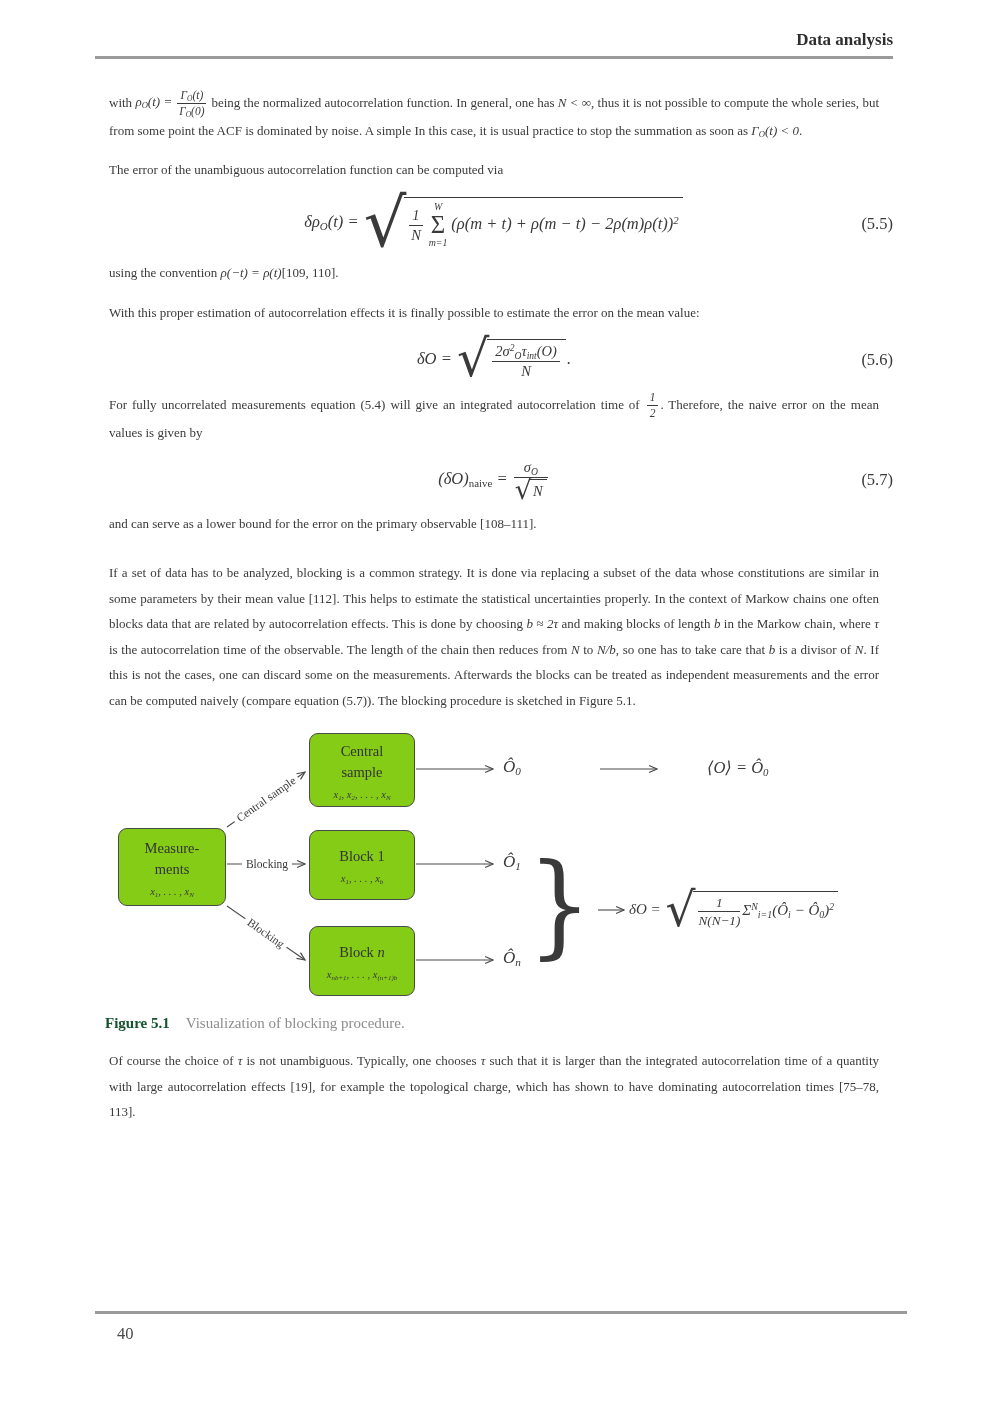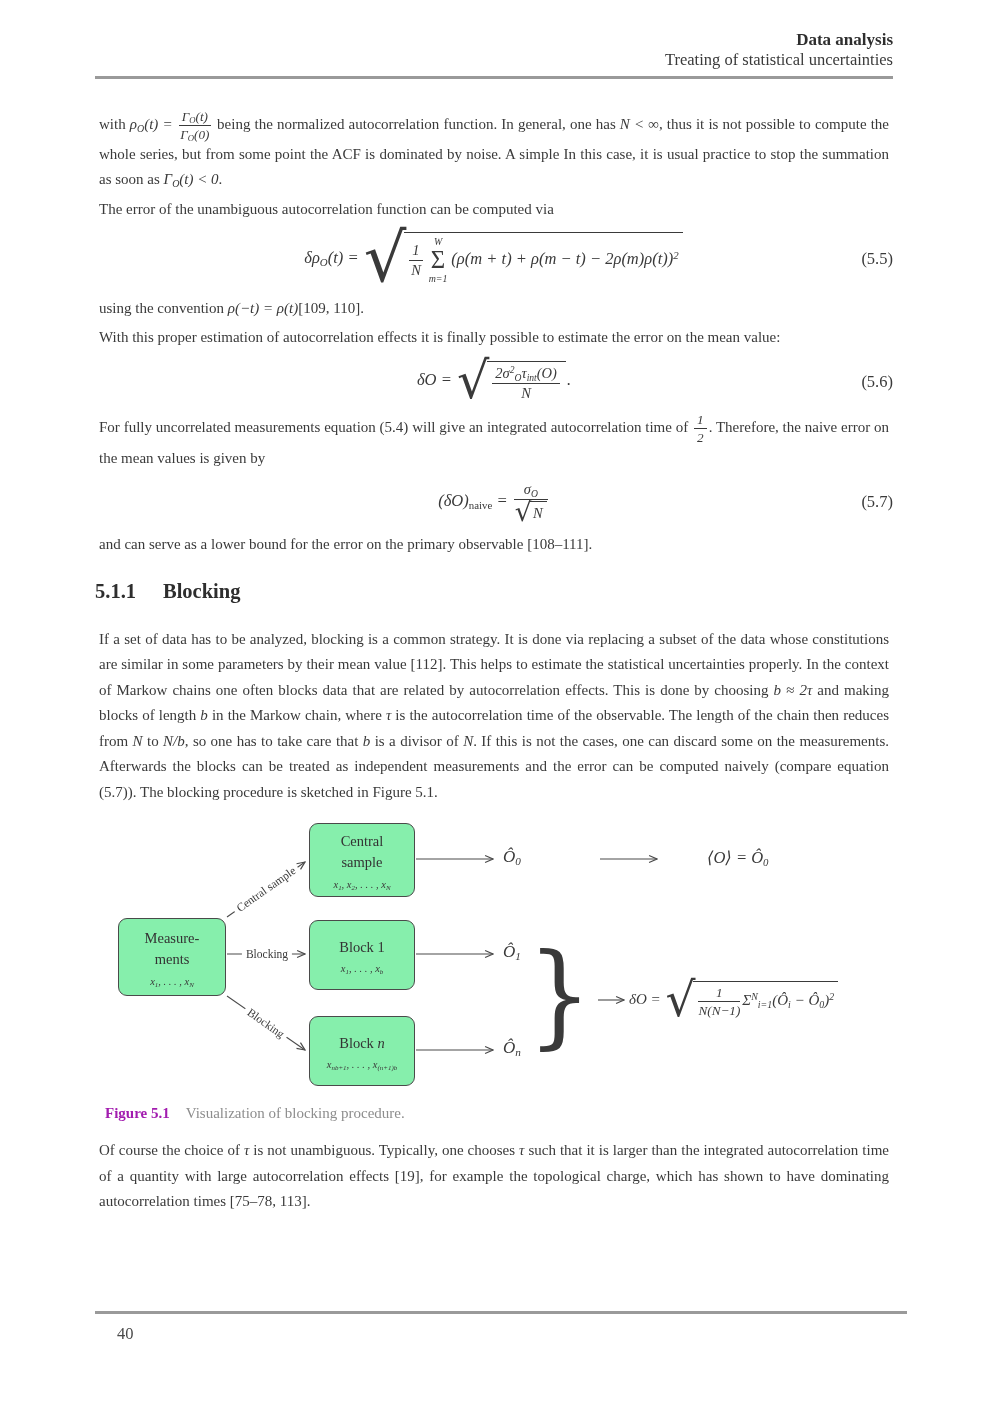--- a/index.html
+++ b/index.html
@@ -3,21 +3,21 @@
 <meta charset="utf-8">
 <style>
   html,body{margin:0;padding:0;background:#fff;}
   .page{position:relative;width:988px;height:1414px;background:#fff;overflow:hidden;
         font-family:"Liberation Serif","DejaVu Serif",serif;color:#3a3a3a;}
   .inner{padding:0 95px;}
   header{padding-top:30px;text-align:right;}
   .h-title{font-weight:bold;font-size:17px;line-height:20px;color:#2e2e2e;}
   .h-sub{font-size:16.5px;line-height:20px;}
   .rule{height:2.5px;background:#9a9a9a;margin-top:6px;}
-  .para{font-size:15px;line-height:25.5px;text-align:justify;margin:4px;}
+  .para{font-size:13px;line-height:25.5px;text-align:justify;margin:14px;}
   sub,sup{font-size:66%;line-height:0;}
   sub{vertical-align:-0.28em;}
   sup{vertical-align:0.5em;}
   .math,.mi{font-style:italic;}
   .mt,.up{font-style:normal;}
   .frac{display:inline-flex;flex-direction:column;text-align:center;vertical-align:middle;
         font-size:0.88em;line-height:1.15;margin:0 2px;}
   .fnum{border-bottom:1px solid #3a3a3a;padding:0 3px 1px;}
   .fden{padding-top:1px;}
   .sqrt{display:inline-flex;align-items:flex-start;vertical-align:middle;margin:0 1px;}
@@ -35,48 +35,47 @@
   .sp-p3{margin-top:6px;}
   .sp-p4{margin-top:4px;}
   .sp-p5{margin-top:6px;}
   .sp-p6{margin-top:6px;}
   .section{font-size:20.5px;font-weight:bold;color:#2e2e2e;margin:22px 0 0;}
   .section .stitle{margin-left:27px;}
   .sp-p7{margin-top:24px;}
   .figure{position:relative;height:280px;margin-top:12px;}
   .fig-svg{position:absolute;left:0;top:0;}
   .fig-svg line{stroke:#4a4a4a;stroke-width:1.1;}
-  .fbox{position:absolute;background:#86efac;border:1px solid #4a4a4a;border-radius:9px;
+  .fbox{position:absolute;background:#84cc16;border:1px solid #4a4a4a;border-radius:9px;
         display:flex;flex-direction:column;align-items:center;justify-content:center;text-align:center;font-family:Liberation Serif, serif;}
   .btitle{font-size:14.5px;line-height:1.5;color:#333;font-style:normal;}
   .bsub{font-size:10.5px;margin-top:5px;color:#3a3a3a;}
   .fig-label{position:absolute;font-size:11.5px;background:#fff;padding:0 4px;white-space:nowrap;
              color:#3a3a3a;}
   .lab-rot-up{transform:translate(-50%,-50%) rotate(-35deg);}
   .lab-flat{transform:translate(-50%,-50%);}
   .lab-rot-dn{transform:translate(-50%,-50%) rotate(35deg);}
   .outp{position:absolute;font-size:17px;}
   .mean{position:absolute;font-size:16.5px;}
   .brace{position:absolute;font-size:112px;line-height:124px;font-family:"DejaVu Serif",serif;
          color:#3a3a3a;transform:scaleX(0.9);font-style:normal;}
   .errline{position:absolute;display:flex;align-items:center;font-size:15px;}
   .caption{margin:8px 0 0 10px;font-size:15px;color:#8d8d8d;}
-  .cap-label{font-weight:bold;color:#a21caf;margin-right:16px;}
+  .cap-label{font-weight:bold;color:#14532d;margin-right:16px;}
   .footer{position:absolute;left:95px;right:81px;top:1311px;}
   .pagenum{margin:10px 0 0 22px;font-size:16.5px;color:#4a4a4a;}
 </style>
 </head>
 <body>
 
 <div class="page">
   <div class="inner">
 
     <header>
       <div class="h-title">Data analysis</div>
-      <div class="h-sub">Treating of statistical uncertainties</div>
       <div class="rule"></div>
     </header>
 
     <main>
       <p class="para sp-p1"><span class="mt">with </span><span class="math"><span class="mi">ρ</span><sub><span class="mi">O</span></sub><span class="mi">(t) = </span><span class="frac">
               <span class="fnum"><span class="mi">Γ</span><sub><span class="mi">O</span></sub><span class="mi">(t)</span></span>
               <span class="fden"><span class="mi">Γ</span><sub><span class="mi">O</span></sub><span class="mi">(0)</span></span>
             </span></span><span class="mt"> being the normalized autocorrelation function. In general, one has </span><span class="math"><span class="mi">N &lt; ∞</span></span><span class="mt">, thus it is not possible to compute the whole series, but from some point the ACF is dominated by noise. A simple In this case, it is usual practice to stop the summation as soon as </span><span class="math"><span class="mi">Γ</span><sub><span class="mi">O</span></sub><span class="mi">(t) &lt; 0</span></span><span class="mt">.</span></p>
       <p class="para sp-p2"><span class="mt">The error of the unambiguous autocorrelation function can be computed via</span></p>
 
@@ -120,23 +119,20 @@
               <span class="fden"><span class="sqrt">
                   <span class="rad" style="font-size: 27.28px; line-height: 21.56px;">√</span>
                   <span class="radbody"><span class="mi">N</span></span>
                 </span></span>
             </span></span>
         <span class="eqnum">(5.7)</span>
       </div>
 
       <p class="para sp-p6"><span class="mt">and can serve as a lower bound for the error on the primary observable [108–111].</span></p>
 
-      <h2 class="section">
-        <span>5.1.1</span><span class="stitle">Blocking</span>
-      </h2>
 
       <p class="para sp-p7"><span class="mt">If a set of data has to be analyzed, blocking is a common strategy. It is done via replacing a subset of the data whose constitutions are similar in some parameters by their mean value [112]. This helps to estimate the statistical uncertainties properly. In the context of Markow chains one often blocks data that are related by autocorrelation effects. This is done by choosing </span><span class="math"><span class="mi">b ≈ 2τ</span></span><span class="mt"> and making blocks of length </span><span class="math"><span class="mi">b</span></span><span class="mt"> in the Markow chain, where </span><span class="math"><span class="mi">τ</span></span><span class="mt"> is the autocorrelation time of the observable. The length of the chain then reduces from </span><span class="math"><span class="mi">N</span></span><span class="mt"> to </span><span class="math"><span class="mi">N/b</span></span><span class="mt">, so one has to take care that </span><span class="math"><span class="mi">b</span></span><span class="mt"> is a divisor of </span><span class="math"><span class="mi">N</span></span><span class="mt">. If this is not the cases, one can discard some on the measurements. Afterwards the blocks can be treated as independent measurements and the error can be computed naively (compare equation (5.7)). The blocking procedure is sketched in Figure 5.1.</span></p>
 
       <div class="figure">
         <svg class="fig-svg" width="810" height="280" viewBox="0 0 810 280">
           <defs>
             <marker id="ah" viewBox="0 0 10 10" refX="9" refY="5" markerWidth="9" markerHeight="9" orient="auto">
               <path d="M1,1.5 L9,5 L1,8.5" fill="none" stroke="#4a4a4a" stroke-width="1.2"></path>
             </marker>
           </defs>

